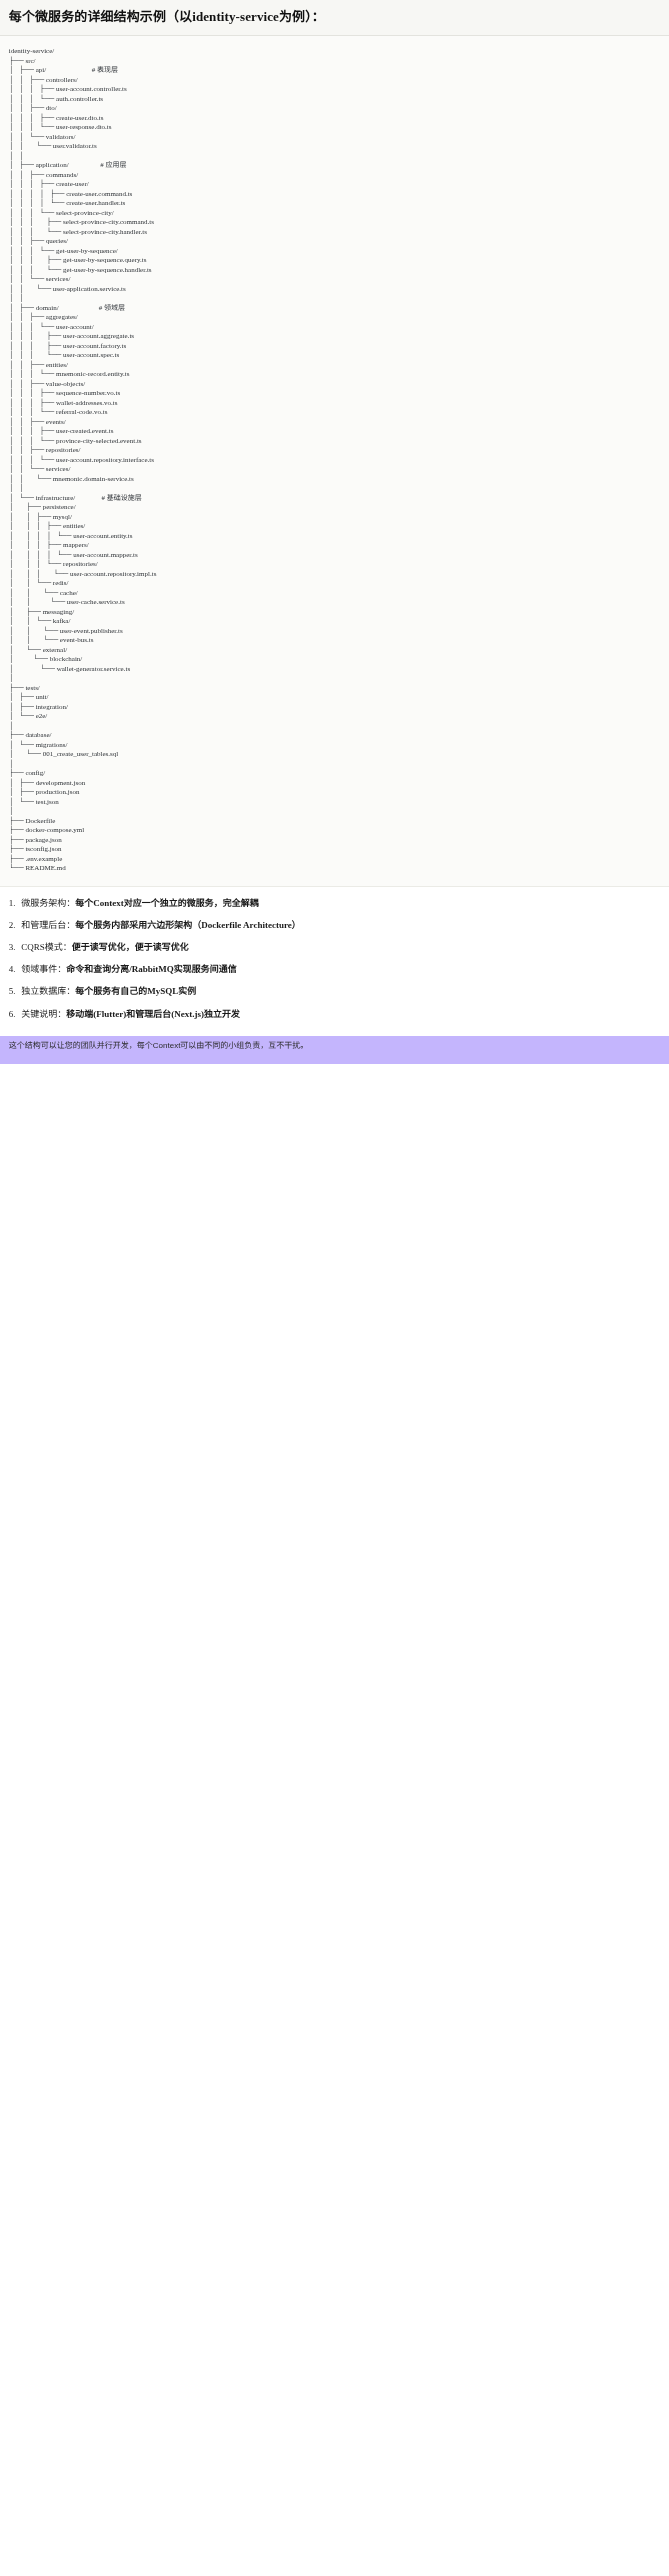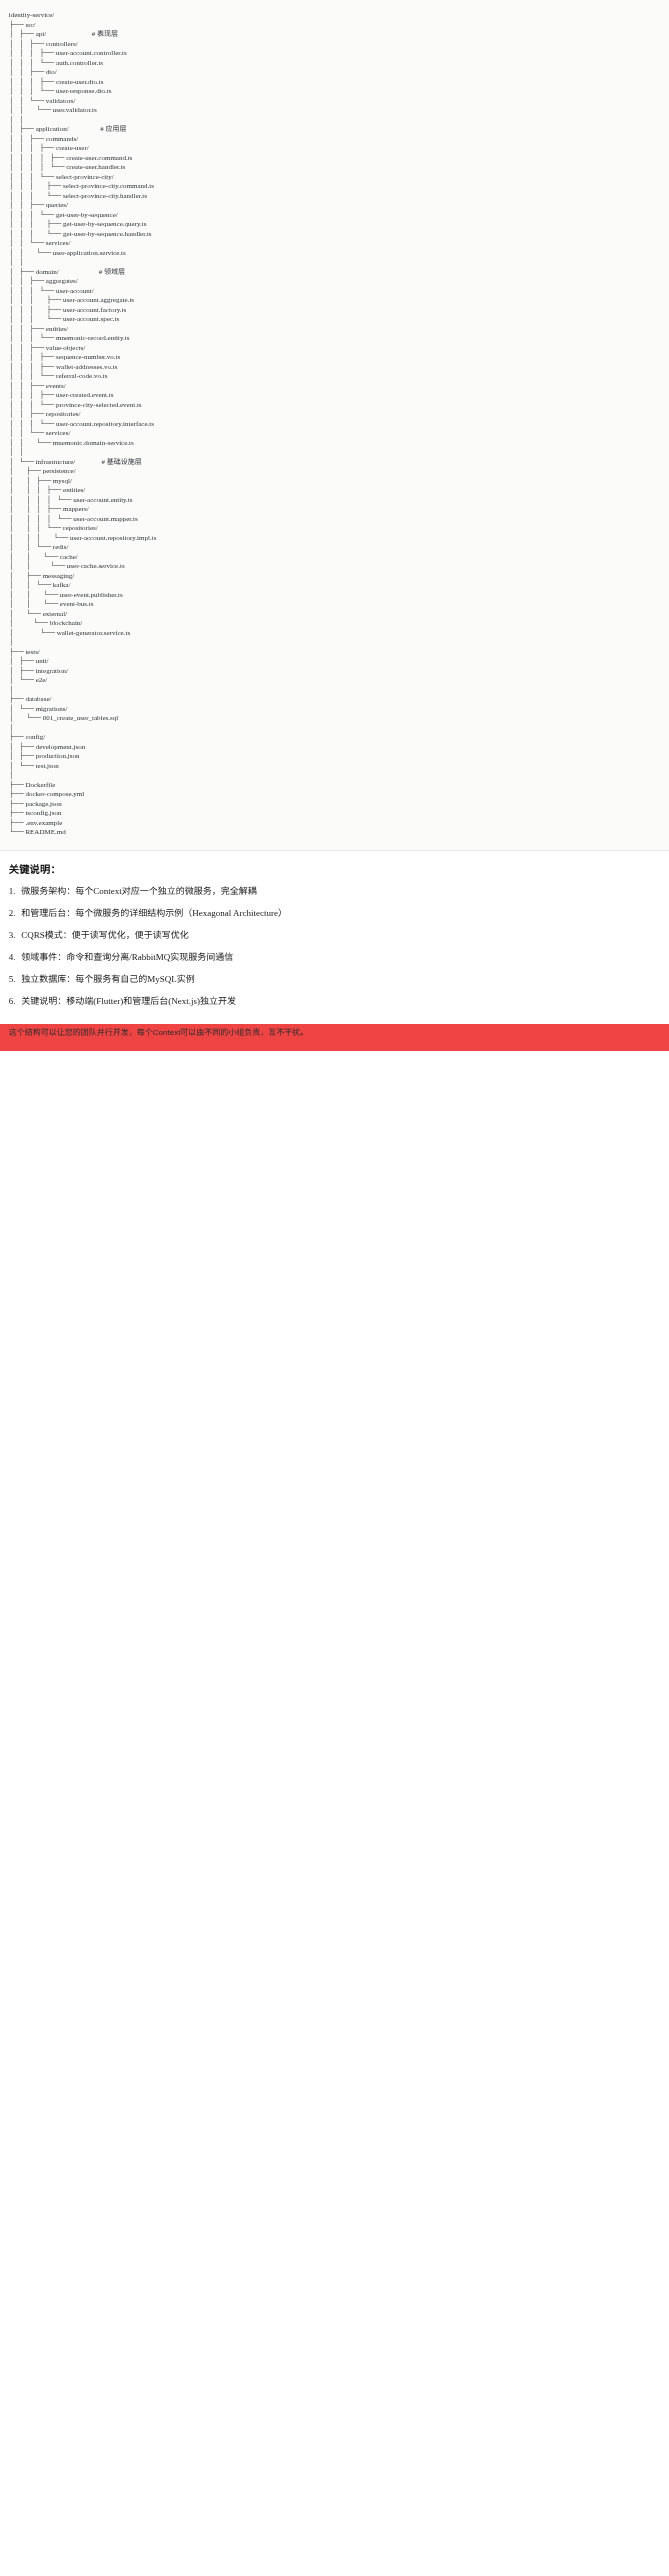--- a/index.html
+++ b/index.html
@@ -92,39 +92,42 @@
     font-size: 9px;
     color: #1a1a1a;
   }
   .kp-term {
     font-weight: normal;
   }
   .kp-sep {
     font-weight: normal;
   }
   .kp-desc {
-    font-weight: normal;
+    font-weight: bold;
   }
 
   
   .footer-note {
     padding: 3.8px 8.8px 11.3px 8.8px;
     box-sizing: border-box;
     font-family: "Liberation Sans", "DejaVu Sans", sans-serif;
     font-size: 8px;
     line-height: 1.6;
     color: #2b2b2b;
-    background: #ef4444;
+    background: #c4b5fd;
   }
 </style>
 </head>
 <body>
 
 <div class="page">
 
+  <div class="title-band">
+    <h1 class="page-title">每个微服务的详细结构示例（以identity-service为例）：</h1>
+  </div>
 
   <div class="tree-block">
     <pre class="tree-pre">identity-service/
 ├── src/
 │   ├── api/                          # 表现层
 │   │   ├── controllers/
 │   │   │   ├── user-account.controller.ts
 │   │   │   └── auth.controller.ts
 │   │   ├── dto/
 │   │   │   ├── create-user.dto.ts
@@ -203,24 +206,23 @@
 │
 ├── Dockerfile
 ├── docker-compose.yml
 ├── package.json
 ├── tsconfig.json
 ├── .env.example
 └── README.md</pre>
   </div>
 
   <div class="keypoints">
-    <h2 class="kp-title">关键说明：</h2>
     <ol class="kp-list" id="kp-list">
         <li class="kp-item"><span class="kp-num">1.</span><span class="kp-term">微服务架构</span><span class="kp-sep">：</span><span class="kp-desc">每个Context对应一个独立的微服务，完全解耦</span></li>
-        <li class="kp-item"><span class="kp-num">2.</span><span class="kp-term">和管理后台</span><span class="kp-sep">：</span><span class="kp-desc">每个微服务的详细结构示例（Hexagonal Architecture）</span></li>
+        <li class="kp-item"><span class="kp-num">2.</span><span class="kp-term">和管理后台</span><span class="kp-sep">：</span><span class="kp-desc">每个服务内部采用六边形架构（Dockerfile Architecture）</span></li>
         <li class="kp-item"><span class="kp-num">3.</span><span class="kp-term">CQRS模式</span><span class="kp-sep">：</span><span class="kp-desc">便于读写优化，便于读写优化</span></li>
         <li class="kp-item"><span class="kp-num">4.</span><span class="kp-term">领域事件</span><span class="kp-sep">：</span><span class="kp-desc">命令和查询分离/RabbitMQ实现服务间通信</span></li>
         <li class="kp-item"><span class="kp-num">5.</span><span class="kp-term">独立数据库</span><span class="kp-sep">：</span><span class="kp-desc">每个服务有自己的MySQL实例</span></li>
         <li class="kp-item"><span class="kp-num">6.</span><span class="kp-term">关键说明</span><span class="kp-sep">：</span><span class="kp-desc">移动端(Flutter)和管理后台(Next.js)独立开发</span></li>
       </ol>
   </div>
 
   <div class="footer-note">这个结构可以让您的团队并行开发，每个Context可以由不同的小组负责，互不干扰。</div>
 
 </div>

